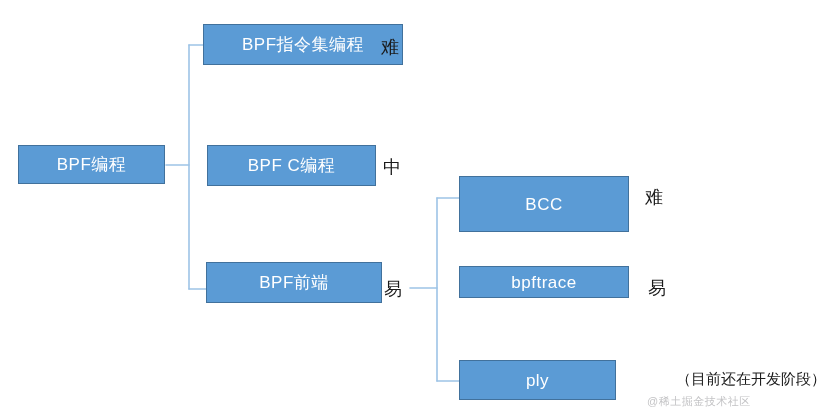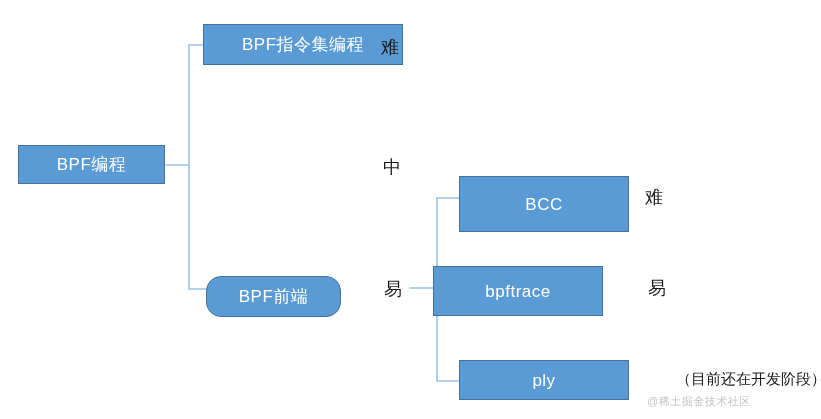--- a/index.html
+++ b/index.html
@@ -78,29 +78,30 @@
       <path d="M32,10 L54,10"></path>
       <path d="M32,193 L54,193"></path>
     </g>
   </svg>
 
   <div class="node" style="left:18px; top:145px; width:147px; height:39px;">BPF编程</div>
 
   <div class="node" style="left:203px; top:24px; width:200px; height:41px;">BPF指令集编程</div>
   <div class="label" style="left:381px; top:38px;">难</div>
 
+  <div class="node" style="left:207px; top:145px; width:169px; height:41px;">BPF C编程</div>
   <div class="label" style="left:383px; top:158px;">中</div>
 
-  <div class="node" style="left:206px; top:276px; width:135px; height:41px;border-radius:15px;">BPF前端</div>
+  <div class="node" style="left:206px; top:262px; width:176px; height:41px;">BPF前端</div>
   <div class="label" style="left:384px; top:280px;">易</div>
 
   <div class="node" style="left:459px; top:176px; width:170px; height:56px;">BCC</div>
   <div class="label" style="left:645px; top:188px;">难</div>
 
-  <div class="node" style="left:433px; top:266px; width:170px; height:50px;">bpftrace</div>
+  <div class="node" style="left:459px; top:266px; width:170px; height:32px;">bpftrace</div>
   <div class="label" style="left:648px; top:279px;">易</div>
 
-  <div class="node" style="left:459px; top:360px; width:170px; height:40px;">ply</div>
+  <div class="node" style="left:459px; top:360px; width:157px; height:40px;">ply</div>
   <div class="note" style="left:634px; top:371px;">（目前还在开发阶段）</div>
 
   <div class="watermark" style="left:647px; top:396px;">@稀土掘金技术社区</div>
 
 </div>
 
 </body></html>

